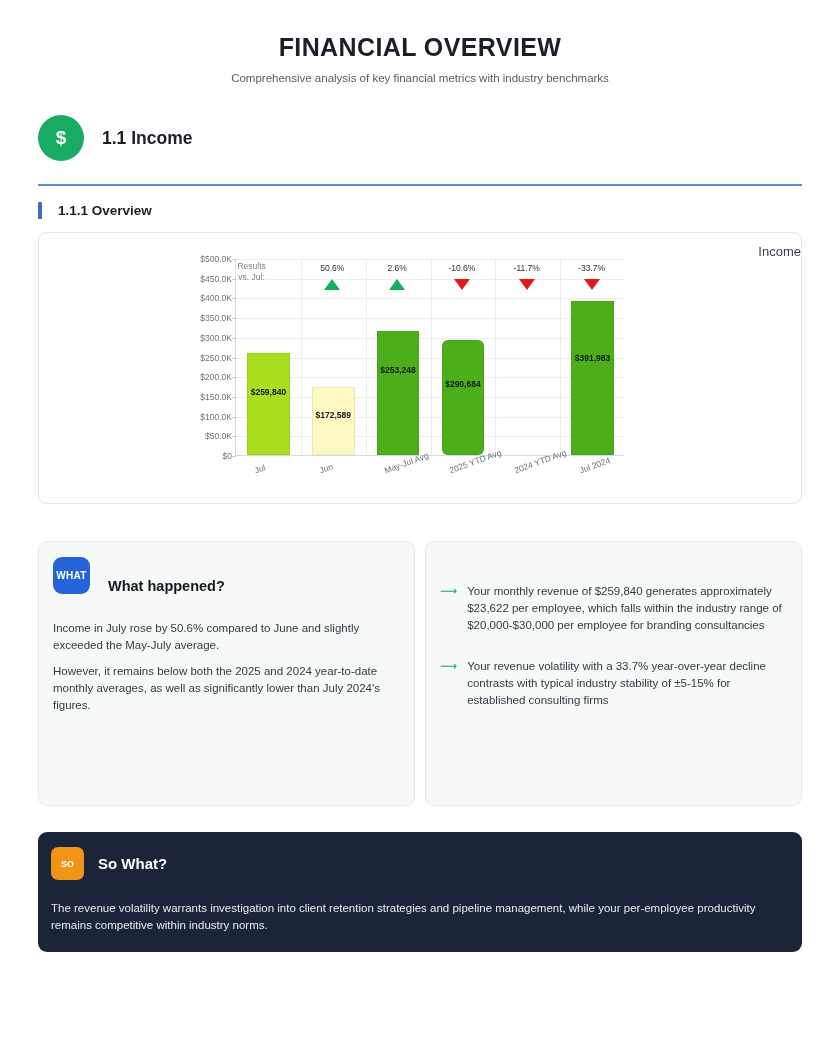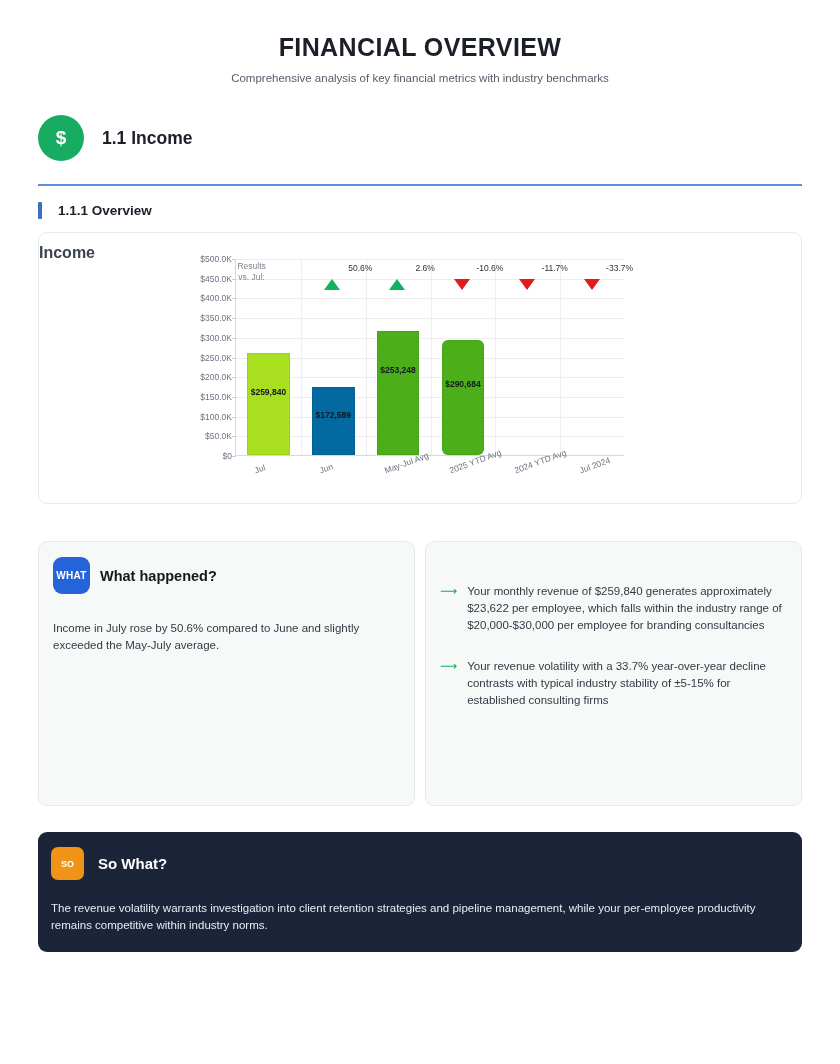--- a/index.html
+++ b/index.html
@@ -64,23 +64,23 @@
   
   .chart-card {
     margin-top: 13px;
     border: 1px solid #e7eaec;
     border-radius: 9px;
     background: #fff;
     height: 272px;
     position: relative;
   }
   .chart-title {
-    text-align: left;
-    font-size: 16px;
-    font-weight: bold;
+    text-align: right;
+    font-size: 13px;
+    font-weight: normal;
     color: #3b4250;
     padding-top: 11px;
   }
 
   .plot-wrap {
     position: absolute;
     left: 0; top: 26px;
     width: 100%; height: 230px;
   }
 
@@ -129,21 +129,20 @@
     white-space: nowrap;
   }
 
   .delta {
     position: absolute;
     text-align: center;
     font-size: 8.5px;
     color: #2b313a;
     white-space: nowrap;
     transform: translateX(-50%);
-    margin-left: 28px;
   }
   .tri {
     position: absolute;
     transform: translateX(-50%);
     width: 0; height: 0;
   }
   .tri.up {
     border-left: 8px solid transparent;
     border-right: 8px solid transparent;
     border-bottom: 11px solid #11b25c;
@@ -179,21 +178,21 @@
     margin-top: 37px;
   }
   .insight-card {
     flex: 1;
     background: #f7f9f9;
     border: 1px solid #e7eaec;
     border-radius: 9px;
     padding: 15px 14px 16px 14px;
     min-height: 265px;
   }
-  .card-head { display: flex; align-items: center; gap: 10px; }
+  .card-head { display: flex; align-items: flex-end; gap: 18px; }
   .card-badge {
     width: 37px; height: 37px;
     border-radius: 9px;
     display: flex; align-items: center; justify-content: center;
     color: #fff; font-size: 10px; font-weight: bold;
     letter-spacing: .3px;
   }
   .badge-what { background: #2563d9; }
   .badge-kpi  { background: #8b4fe8; }
   .card-title { font-size: 14.5px; font-weight: bold; color: #14181e; }
@@ -296,28 +295,31 @@
           <div class="tick" style="top: 177.3px;"></div>
           <div class="tick" style="top: 197px;"></div>
           <div class="vgrid" style="left: 64.8333px;"></div>
           <div class="vgrid" style="left: 129.667px;"></div>
           <div class="vgrid" style="left: 194.5px;"></div>
           <div class="vgrid" style="left: 259.333px;"></div>
           <div class="vgrid" style="left: 324.167px;"></div>
           <div class="bar" style="left: 11.0217px; width: 42.79px; height: 102.377px; background: rgb(168, 224, 32);">
             <div class="bar-value" style="top: 33.7844px;">$259,840</div>
           </div>
-          <div class="bar" style="left: 75.855px; width: 42.79px; height: 68.0001px; background: #0369a1;">
+          <div class="bar" style="left: 75.855px; width: 42.79px; height: 68.0001px; background: #fef9c3;">
             <div class="bar-value" style="top: 22.44px;">$172,589</div>
           </div>
           <div class="bar" style="left: 140.688px; width: 42.79px; height: 124px; background: rgb(76, 175, 26);">
             <div class="bar-value" style="top: 32.9273px;">$253,248</div>
           </div>
           <div class="bar" style="left: 205.522px; width: 42.79px; height: 114.529px; background: rgb(76, 175, 26); border-radius: 6px;">
             <div class="bar-value" style="top: 37.7947px;">$290,684</div>
+          </div>
+          <div class="bar" style="left: 335.188px; width: 42.79px; height: 154.441px; background: rgb(76, 175, 26);">
+            <div class="bar-value" style="top: 50.9656px;">$391,983</div>
           </div>
         </div>
       <div id="xlabels">
           <div class="xlabel" style="left: 214.417px; top: 207px;">Jul</div>
           <div class="xlabel" style="left: 279.25px; top: 207px;">Jun</div>
           <div class="xlabel" style="left: 344.083px; top: 207px;">May-Jul Avg</div>
           <div class="xlabel" style="left: 408.917px; top: 207px;">2025 YTD Avg</div>
           <div class="xlabel" style="left: 473.75px; top: 207px;">2024 YTD Avg</div>
           <div class="xlabel" style="left: 538.583px; top: 207px;">Jul 2024</div>
         </div>
@@ -342,20 +344,21 @@
 
   <div class="cards-row">
 
     <div class="insight-card">
       <div class="card-head">
         <div class="card-badge badge-what">WHAT</div>
         <div class="card-title">What happened?</div>
       </div>
       <div class="card-body">
         <div class="para">Income in July rose by 50.6% compared to June and slightly exceeded the May-July average.</div>
+        <div class="para">However, it remains below both the 2025 and 2024 year-to-date monthly averages, as well as significantly lower than July 2024's figures.</div>
       </div>
     </div>
 
     <div class="insight-card">
       <div class="card-body">
         <div class="bullet">
           <div class="bullet-arrow">⟶</div>
           <div class="bullet-text">Your monthly revenue of $259,840 generates approximately $23,622 per employee, which falls within the industry range of $20,000-$30,000 per employee for branding consultancies</div>
         </div>
         <div class="bullet">

